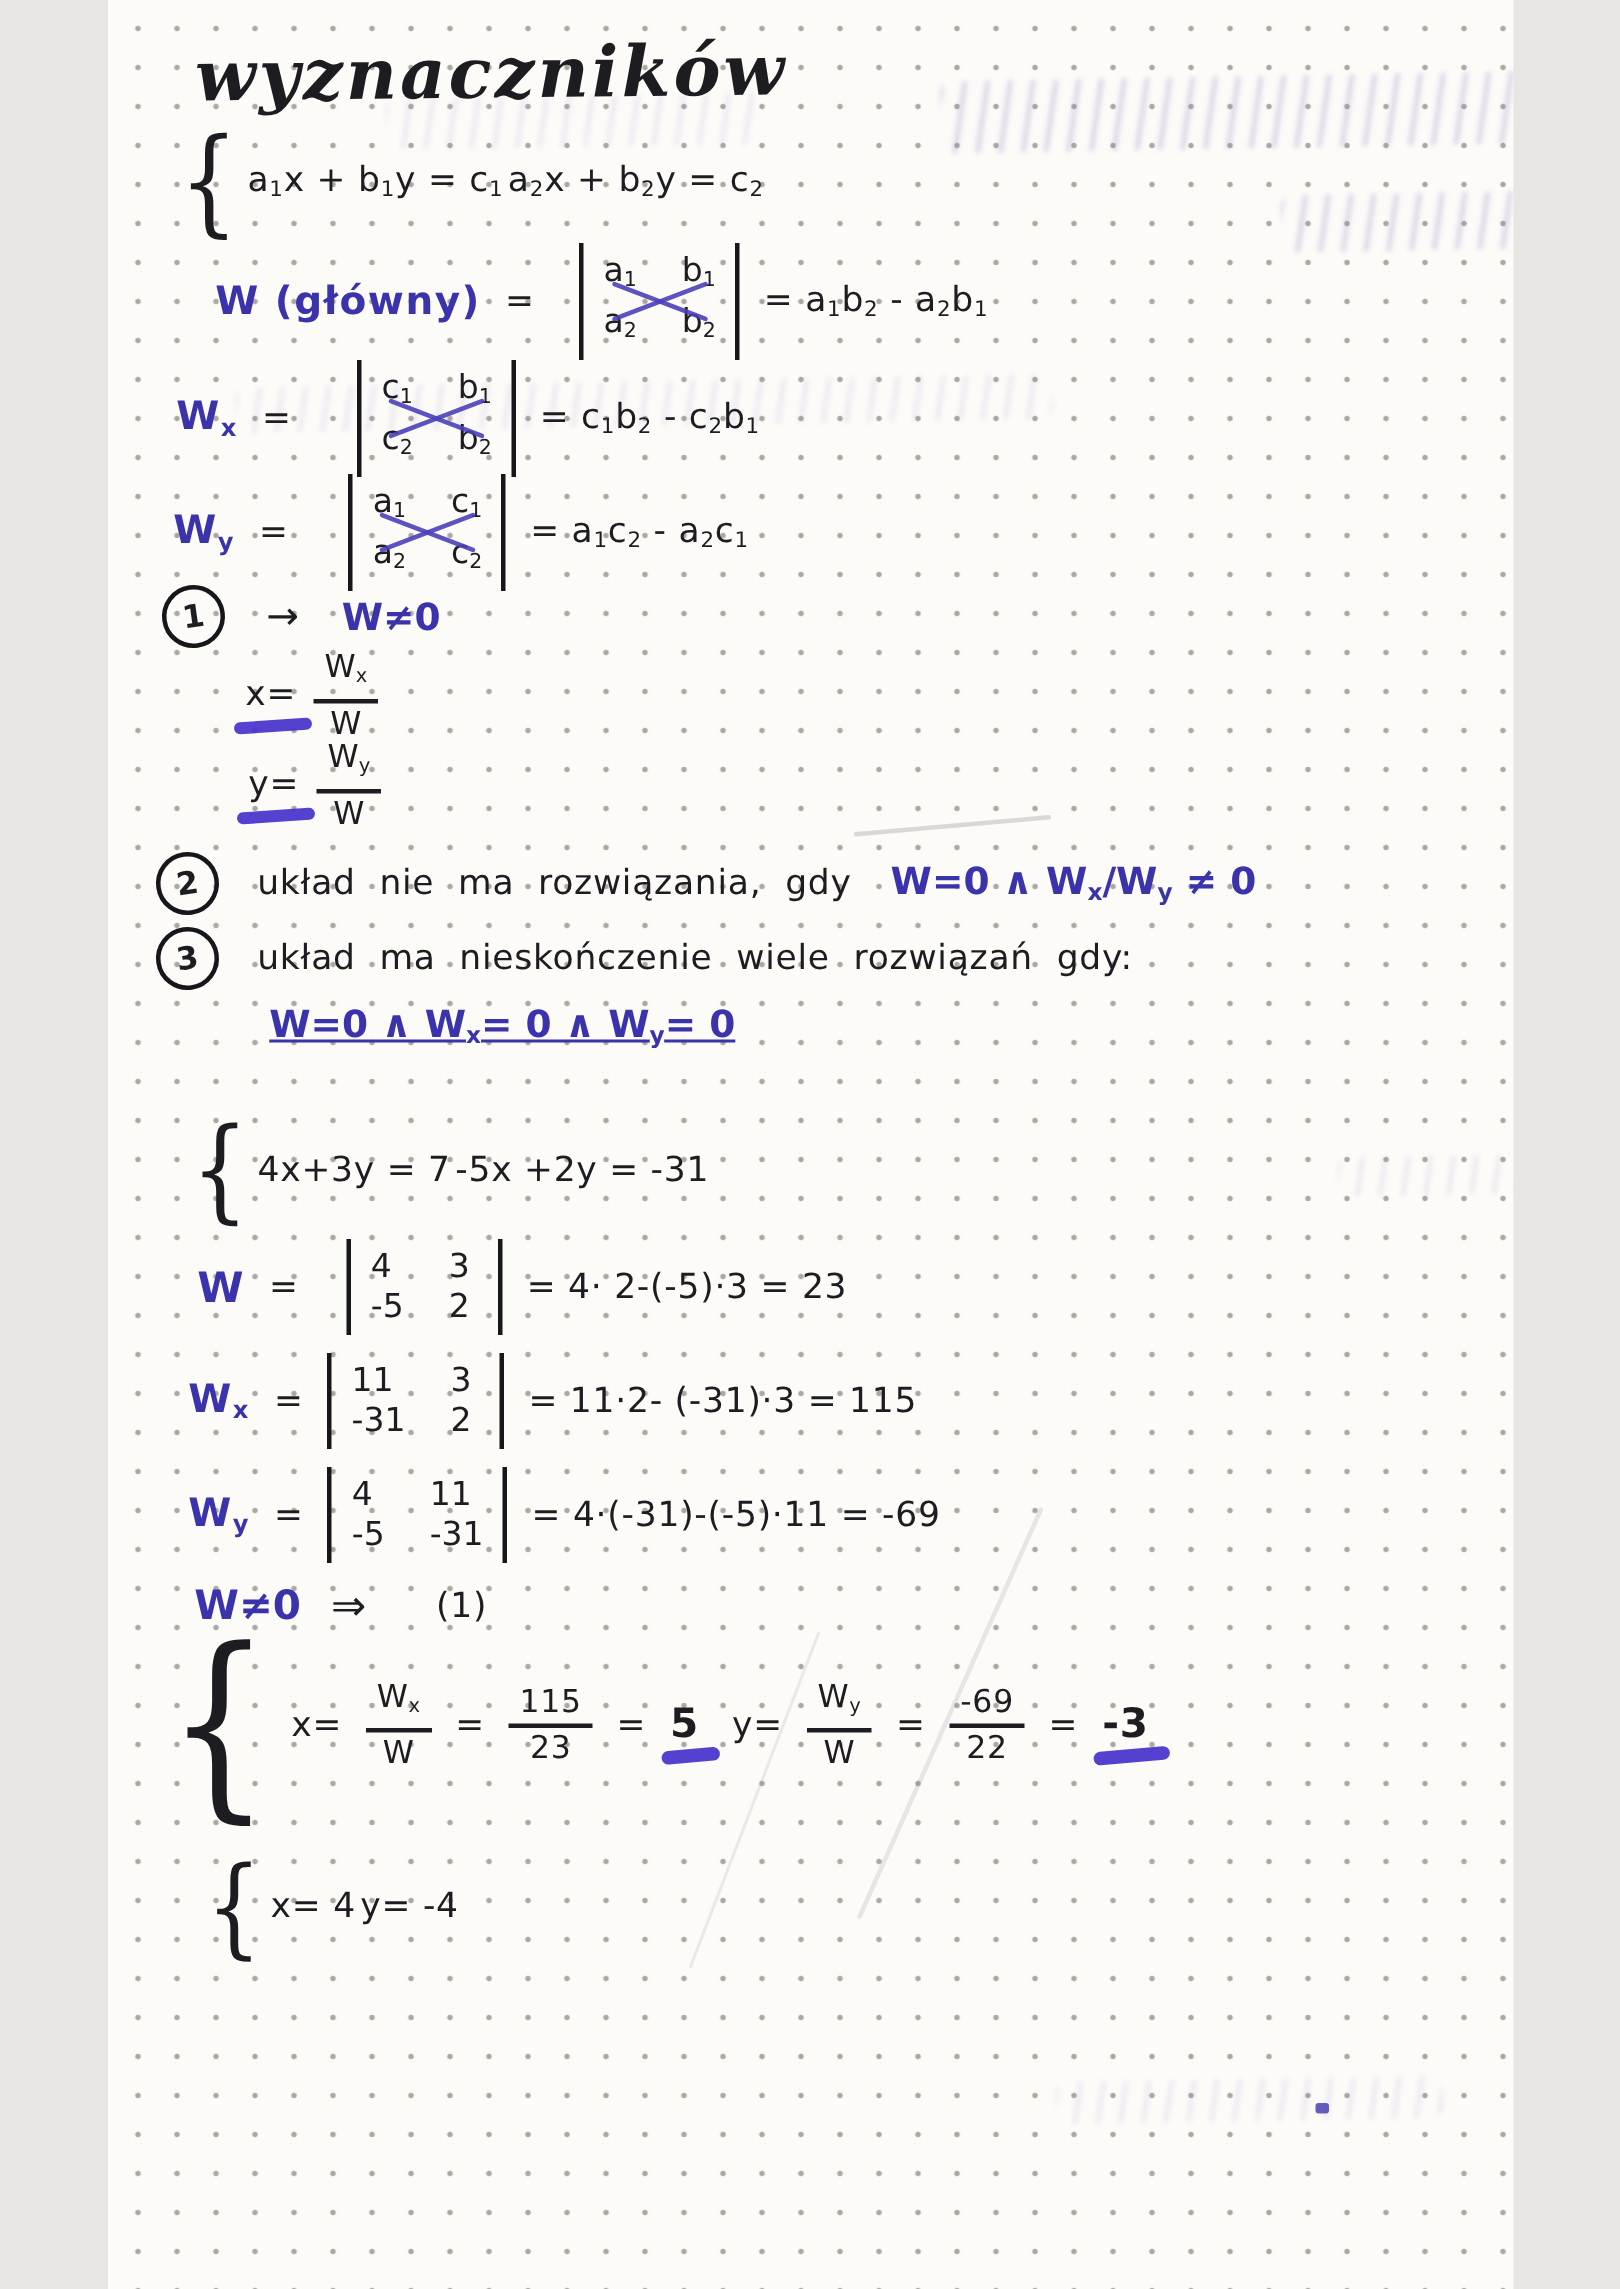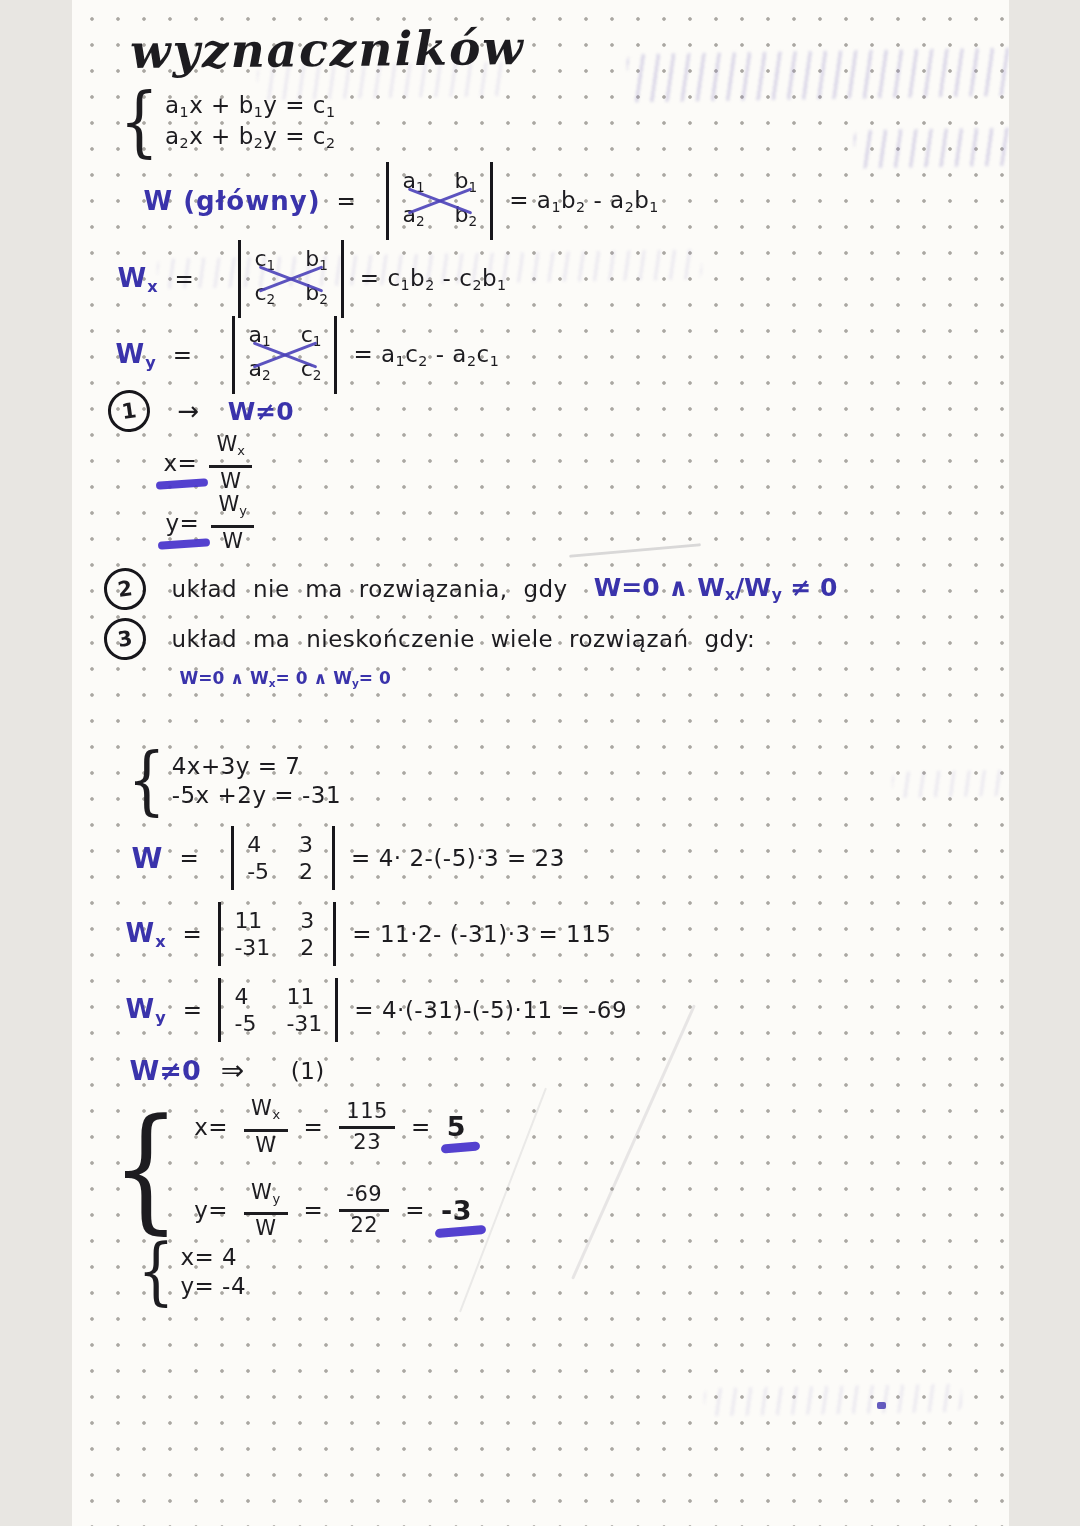--- a/index.html
+++ b/index.html
@@ -47,21 +47,21 @@
     display:inline-flex;align-items:center;justify-content:center;flex:none;
     width:36px;height:36px;border:3px solid #17161b;border-radius:50%;
     font-size:21px;font-weight:bold;transform:rotate(-8deg);
   }
 
   .brace{
     font-family:"DejaVu Serif",serif;font-weight:400;line-height:1;
     display:inline-block;transform:scaleY(1.25);color:#1d1c20;
   }
   .sys{position:absolute;display:flex;align-items:center;gap:6px;}
-  .sys .lines{display:flex;flex-direction:column;gap:3px;font-size:23px;letter-spacing:.5px;}
+  .sys .lines{display:flex;flex-direction:row;gap:3px;font-size:23px;letter-spacing:.5px;}
 
   .mark-ul{position:relative;display:inline-block;}
   .mark-ul::after{
     content:'';position:absolute;left:-8px;bottom:-12px;width:calc(100% + 18px);
     height:8px;background:#4531cb;border-radius:5px;transform:rotate(-4deg);opacity:.92;
   }
   .answer{position:relative;display:inline-block;font-size:27px;font-weight:bold;}
   .answer::after{
     content:'';position:absolute;left:-6px;bottom:-10px;width:calc(100% + 20px);
     height:9px;background:#4531cb;border-radius:5px;transform:rotate(-5deg);opacity:.92;
@@ -170,21 +170,21 @@
     <span class="circ">2</span>
     <span class="txt" style="word-spacing:8px;">układ nie ma rozwiązania, gdy</span>
     <span class="blue bold" style="font-size:25px;">W=0  ∧  W<sub>x</sub>/W<sub>y</sub> ≠ 0</span>
   </div>
 
   <div class="row" style="top:618px;left:32px;gap:26px;">
     <span class="circ">3</span>
     <span class="txt" style="word-spacing:8px;">układ ma nieskończenie wiele rozwiązań gdy:</span>
   </div>
   <div class="row" style="top:668px;left:108px;">
-    <span class="blue bold" style="font-size:17px;">W=0  ∧  W<sub>x</sub>= 0  ∧  W<sub>y</sub>= 0</span>
+    <span class="blue bold" style="font-size:25px;text-decoration:underline;">W=0  ∧  W<sub>x</sub>= 0  ∧  W<sub>y</sub>= 0</span>
   </div>
 
   <div class="sys" style="top:750px;left:56px;">
     <span class="brace" style="font-size:60px;">{</span>
     <div class="lines">
       <div>4x+3y = 7</div>
       <div>-5x +2y = -31</div>
     </div>
   </div>
 

